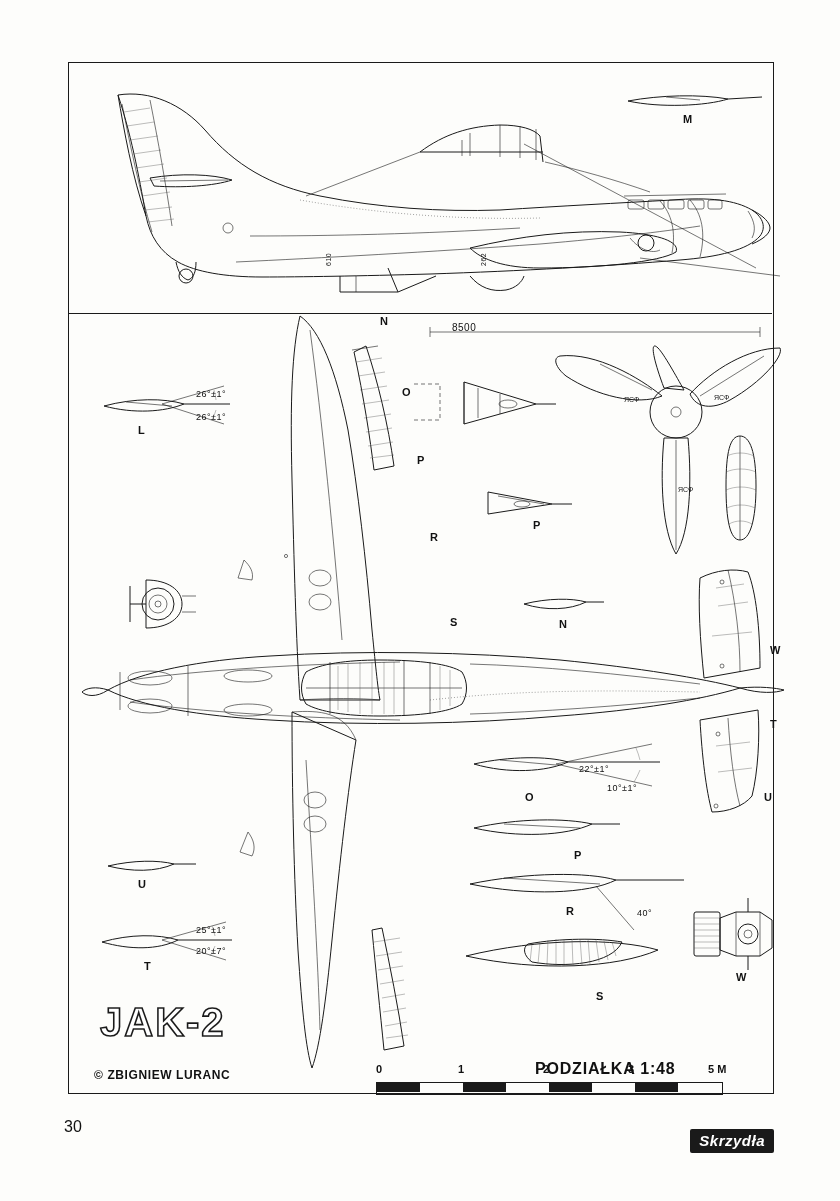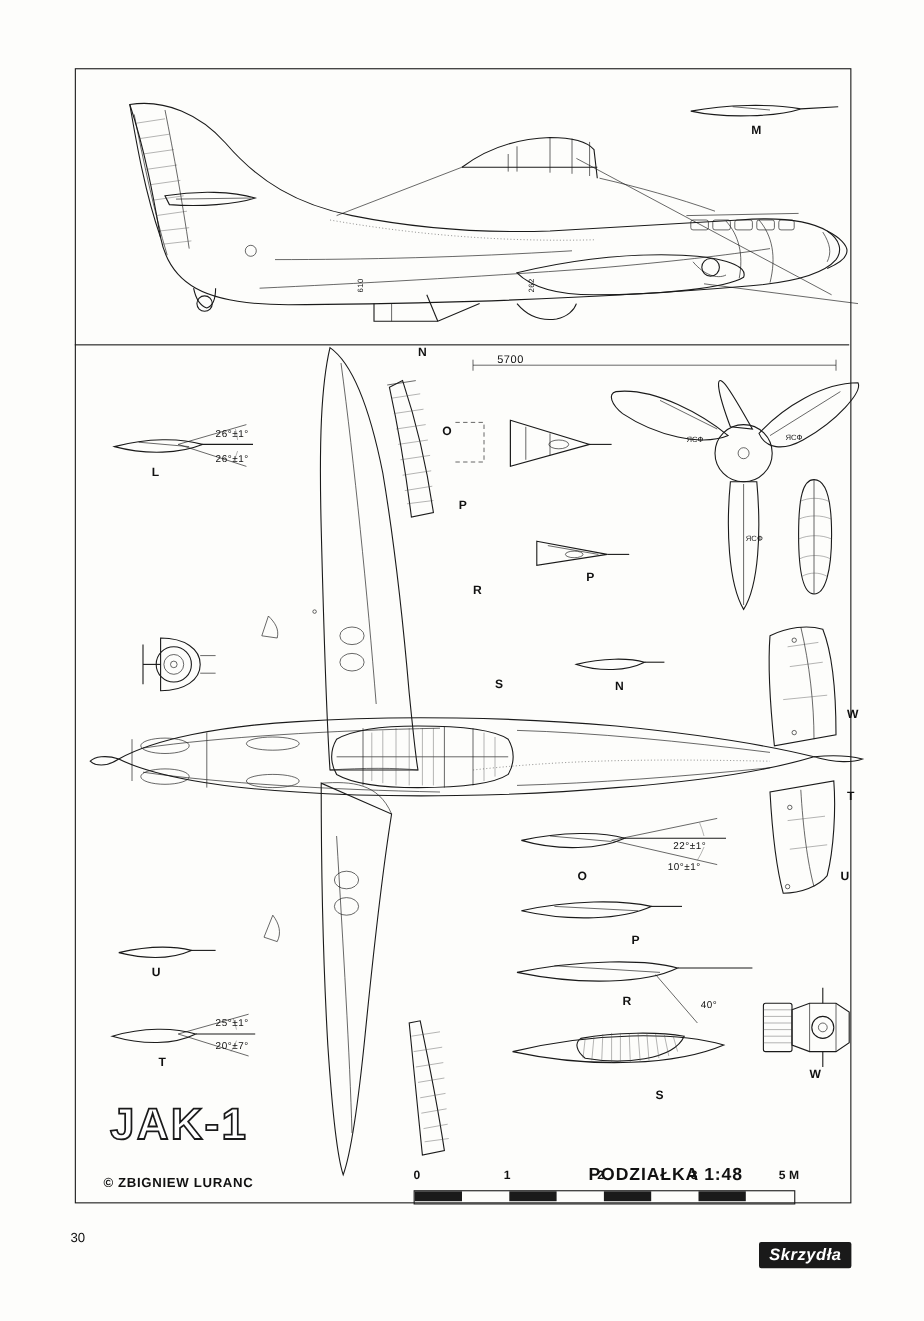--- a/index.html
+++ b/index.html
@@ -13,21 +13,21 @@
   .tiny{font-size:7px;}
   svg{position:absolute;left:0;top:0;overflow:visible;}
   .ink{fill:none;stroke:#1a1a1a;stroke-width:1;}
   .ink-thin{fill:none;stroke:#1a1a1a;stroke-width:.6;}
   .ink-hair{fill:none;stroke:#555;stroke-width:.4;}
   .dash{fill:none;stroke:#1a1a1a;stroke-width:.6;stroke-dasharray:4 3;}
   .dot{fill:none;stroke:#444;stroke-width:.5;stroke-dasharray:1 2;}
   .title{position:absolute;left:100px;top:1000px;font-size:40px;font-weight:bold;letter-spacing:2px;color:#fff;-webkit-text-stroke:1.6px #1a1a1a;font-family:"Liberation Sans",sans-serif;}
   .credit{position:absolute;left:94px;top:1068px;font-size:12px;font-weight:bold;letter-spacing:.6px;}
   .scaletext{position:absolute;left:535px;top:1060px;font-size:16px;font-weight:bold;letter-spacing:.8px;}
-  .pagenum{position:absolute;left:64px;top:1118px;font-size:12px;}
+  .pagenum{position:absolute;left:64px;top:1118px;font-size:16px;}
   .logo{position:absolute;right:66px;top:1110px;background:#1a1a1a;color:#fff;padding:3px 9px 4px 9px;font-size:15px;font-style:italic;font-weight:bold;letter-spacing:.5px;border-radius:2px;margin-top:19px;}
   .ruler{position:absolute;left:376px;top:1082px;width:345px;height:11px;border:1px solid #1a1a1a;}
   .ruler div{position:absolute;top:0;height:9px;background:#1a1a1a;}
   .rtick{position:absolute;font-size:11px;font-weight:bold;top:1063px;}
 </style>
 </head>
 <body>
 
 <div class="page">
 
@@ -343,56 +343,56 @@
       <circle class="ink-thin" cx="748" cy="934" r="4"></circle>
       <path class="ink-thin" d="M736,912 L736,956"></path>
       <path class="ink-thin" d="M760,912 L760,956"></path>
       <path class="ink" d="M748,898 L748,912"></path>
       <path class="ink" d="M748,956 L748,970"></path>
     </g>
   </svg>
 
   <div class="lbl b" style="left:683px;top:113px;">M</div>
   <div class="lbl b" style="left:380px;top:315px;">N</div>
-  <div class="lbl" style="left:452px;top:322px;font-size:10px;">5700</div>
+  <div class="lbl" style="left:452px;top:322px;font-size:10px;">8500</div>
 
   <div class="lbl tiny" style="left:325px;top:266px;transform:rotate(-90deg);transform-origin:left top;">610</div>
   <div class="lbl tiny" style="left:480px;top:266px;transform:rotate(-90deg);transform-origin:left top;">262</div>
 
   <div class="lbl b" style="left:138px;top:424px;">L</div>
   <div class="lbl small" style="left:196px;top:389px;">26°±1°</div>
   <div class="lbl small" style="left:196px;top:412px;">26°±1°</div>
 
   <div class="lbl b" style="left:402px;top:386px;">O</div>
   <div class="lbl b" style="left:417px;top:454px;">P</div>
   <div class="lbl b" style="left:430px;top:531px;">R</div>
   <div class="lbl b" style="left:450px;top:616px;">S</div>
   <div class="lbl b" style="left:533px;top:519px;">P</div>
   <div class="lbl b" style="left:559px;top:618px;">N</div>
 
   <div class="lbl b" style="left:770px;top:644px;">W</div>
   <div class="lbl b" style="left:770px;top:718px;">T</div>
   <div class="lbl b" style="left:764px;top:791px;">U</div>
 
   <div class="lbl b" style="left:525px;top:791px;">O</div>
-  <div class="lbl small" style="left:612px;top:764px;">22°±1°</div>
+  <div class="lbl small" style="left:579px;top:764px;">22°±1°</div>
   <div class="lbl small" style="left:607px;top:783px;">10°±1°</div>
 
   <div class="lbl b" style="left:574px;top:849px;">P</div>
   <div class="lbl b" style="left:566px;top:905px;">R</div>
   <div class="lbl small" style="left:637px;top:908px;">40°</div>
   <div class="lbl b" style="left:596px;top:990px;">S</div>
   <div class="lbl b" style="left:736px;top:971px;">W</div>
 
   <div class="lbl b" style="left:138px;top:878px;">U</div>
   <div class="lbl b" style="left:144px;top:960px;">T</div>
   <div class="lbl small" style="left:196px;top:925px;">25°±1°</div>
   <div class="lbl small" style="left:196px;top:946px;">20°±7°</div>
 
-  <div class="title">JAK-1</div>
+  <div class="title">JAK-2</div>
   <div class="credit">© ZBIGNIEW LURANC</div>
   <div class="scaletext">PODZIAŁKA  1:48</div>
 
   <div class="rtick" style="left:376px;">0</div>
   <div class="rtick" style="left:458px;">1</div>
   <div class="rtick" style="left:543px;">2</div>
   <div class="rtick" style="left:628px;">3</div>
   <div class="rtick" style="left:708px;">5 M</div>
 
   <div class="ruler">

